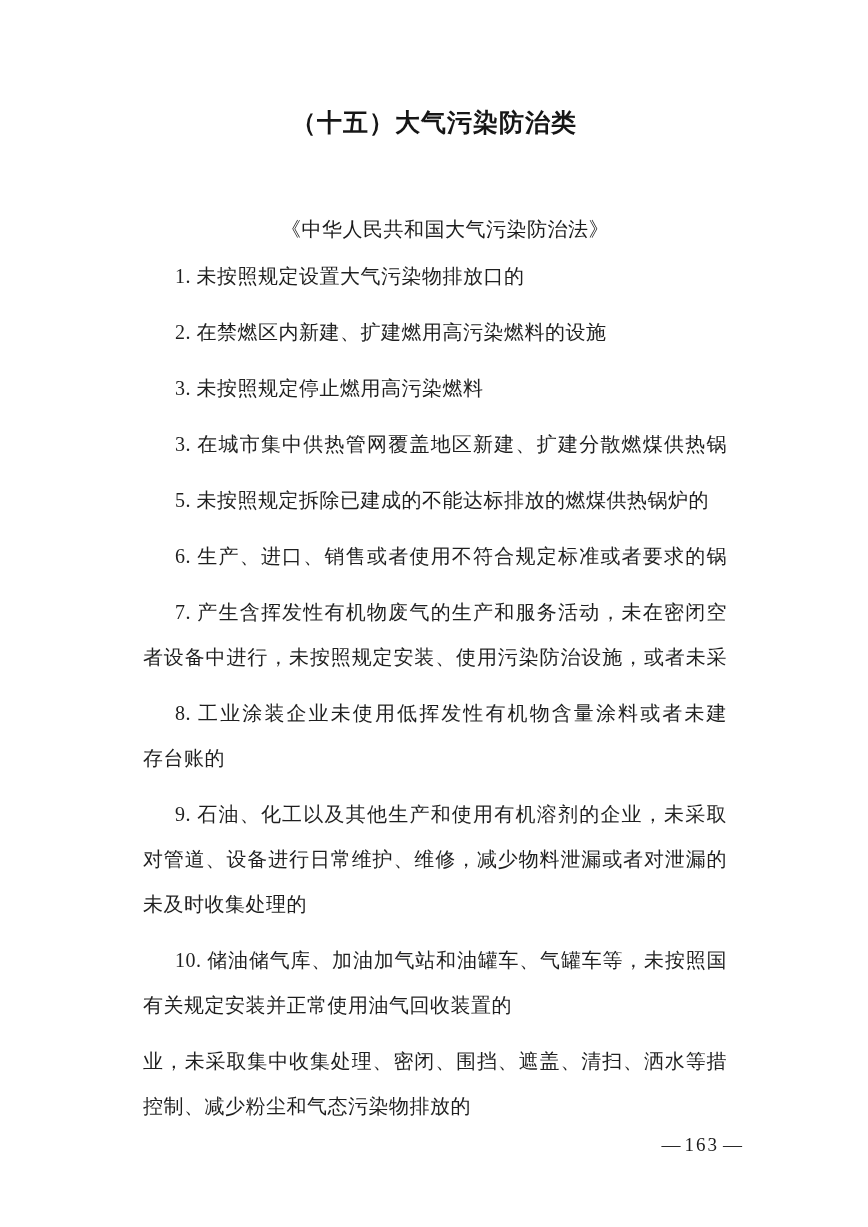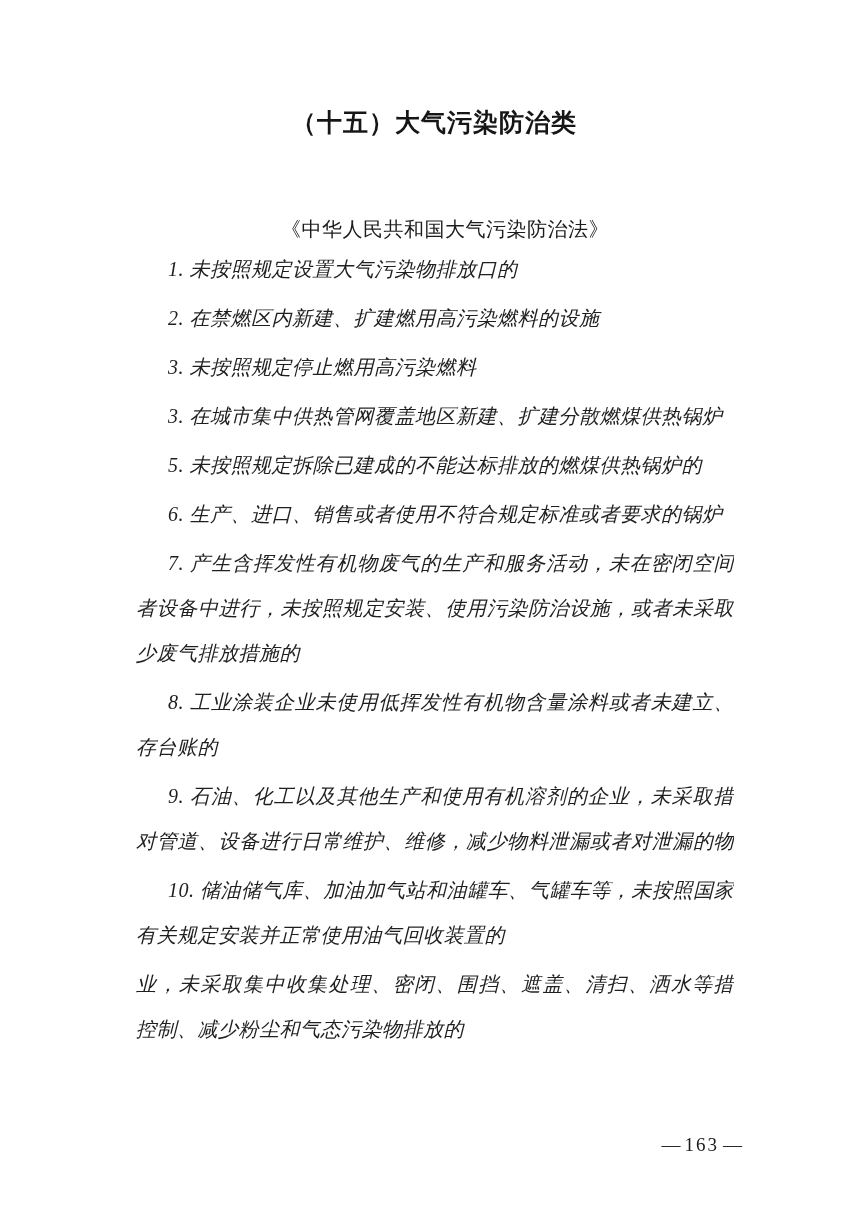--- a/index.html
+++ b/index.html
@@ -42,23 +42,22 @@
     letter-spacing: 0.5px;
     color: #1b1b1b;
   }
   .content {
     position: absolute;
     top: 243px;
     left: 132px;
     width: 606px;
   }
   .para {
-    margin: 4px;
+    margin: 11px;
     padding: 0;
-    font-style: italic;
   }
   .line {
     height: 45px;
     line-height: 45px;
     font-size: 20px;
     letter-spacing: 0.5px;
     text-align: justify;
     text-justify: inter-character;
     overflow: hidden;
     white-space: normal;
@@ -107,29 +106,29 @@
       </div>
       <div class="para">
         <div class="line first">5. 未按照规定拆除已建成的不能达标排放的燃煤供热锅炉的</div>
       </div>
       <div class="para">
         <div class="line first">6. 生产、进口、销售或者使用不符合规定标准或者要求的锅炉</div>
       </div>
       <div class="para">
         <div class="line first full">7. 产生含挥发性有机物废气的生产和服务活动，未在密闭空间或</div>
         <div class="line full">者设备中进行，未按照规定安装、使用污染防治设施，或者未采取减</div>
-        <div class="line">少废气排放措施的</div>
       </div>
       <div class="para">
         <div class="line first full">8. 工业涂装企业未使用低挥发性有机物含量涂料或者未建立、保</div>
         <div class="line">存台账的</div>
       </div>
       <div class="para">
         <div class="line first full">9. 石油、化工以及其他生产和使用有机溶剂的企业，未采取措施</div>
         <div class="line full">对管道、设备进行日常维护、维修，减少物料泄漏或者对泄漏的物料</div>
+        <div class="line">未及时收集处理的</div>
       </div>
       <div class="para">
         <div class="line first full">10. 储油储气库、加油加气站和油罐车、气罐车等，未按照国家</div>
         <div class="line">有关规定安装并正常使用油气回收装置的</div>
       </div>
       <div class="para">
         <div class="line full">业，未采取集中收集处理、密闭、围挡、遮盖、清扫、洒水等措施，</div>
         <div class="line">控制、减少粉尘和气态污染物排放的</div>
       </div>
     </div>

